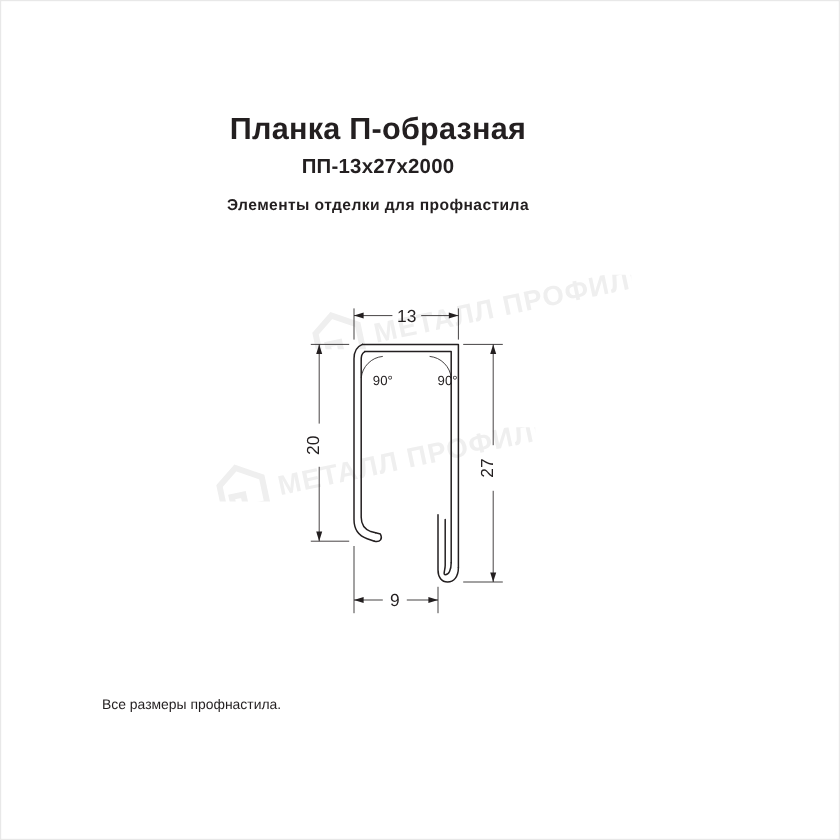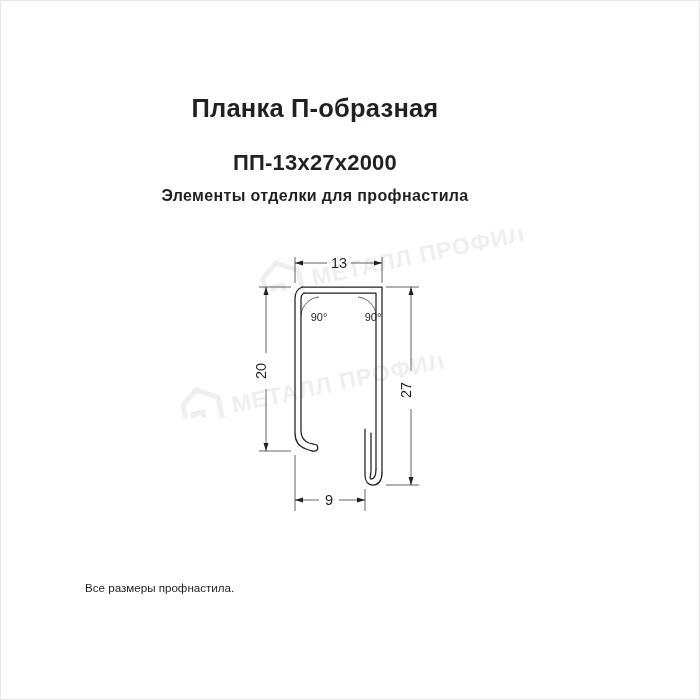--- a/index.html
+++ b/index.html
@@ -31,29 +31,28 @@
     width: 628px;
     text-align: center;
   }
   .title-line1 {
     font-size: 25.5px;
     font-weight: bold;
     letter-spacing: 0.2px;
     line-height: 30px;
   }
   .title-line2 {
-    font-size: 22px;
+    font-size: 17px;
     font-weight: bold;
     letter-spacing: 0.2px;
     line-height: 31px;
-    margin-top: 24px;
   }
   .subtitle {
     margin-top: 9px;
-    font-size: 16px;
+    font-size: 13px;
     font-weight: bold;
     letter-spacing: 0.35px;
   }
   .drawing {
     position: absolute;
     left: 0;
     top: 210px;
     width: 700px;
     height: 330px;
   }

